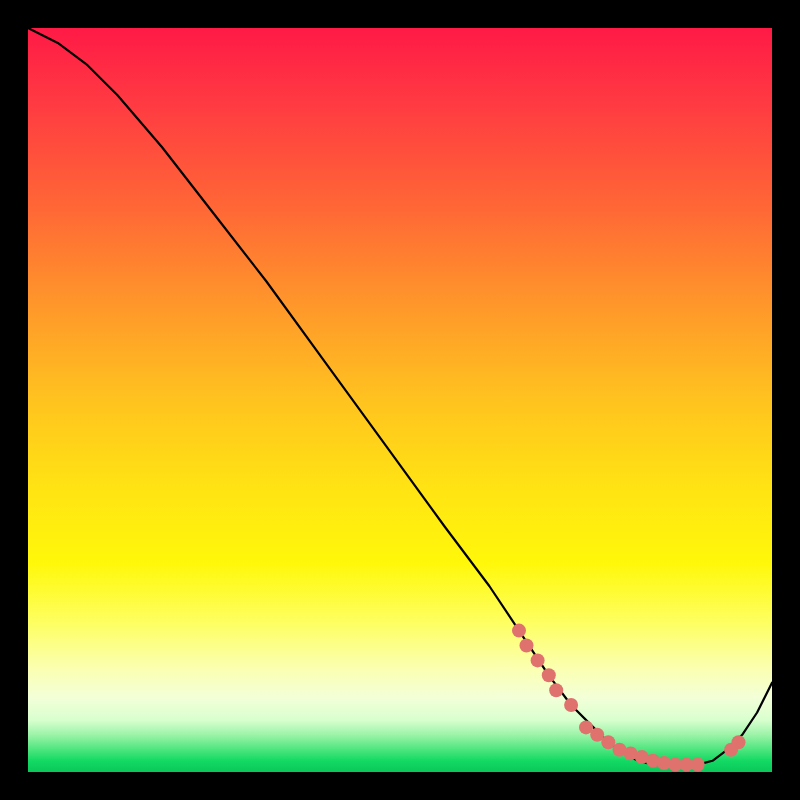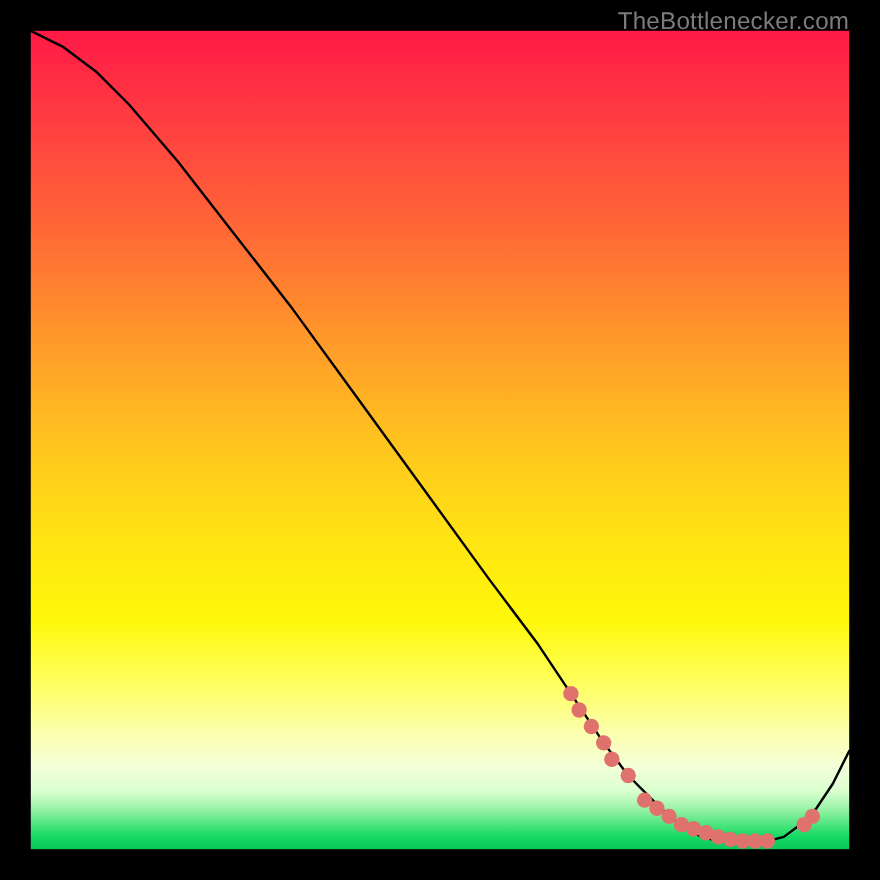--- a/index.html
+++ b/index.html
@@ -69,21 +69,20 @@
   }
   .dot {
     fill: #e0726e;
     stroke: none;
   }
 </style>
 </head>
 <body>
 
 <div class="frame">
-  <div class="watermark">TheBottlenecker.com</div>
 
   <div class="plot">
     <svg class="curve" viewBox="0 0 744 744">
       <path id="curve-path" class="line" d="M0.0 0.0 L29.8 14.9 L59.5 37.2 L89.3 67.0 L133.9 119.0 L186.0 186.0 L238.1 253.0 L297.6 334.8 L357.1 416.6 L416.6 498.5 L461.3 558.0 L491.0 602.6 L520.8 647.3 L543.1 677.0 L565.4 699.4 L580.3 714.2 L595.2 725.4 L610.1 732.8 L625.0 736.6 L639.8 736.6 L654.7 736.6 L669.6 736.6 L684.5 732.8 L699.4 721.7 L714.2 706.8 L729.1 684.5 L744.0 654.7"></path>
       <g id="dots">
           <circle cx="491.0" cy="602.6" r="7" class="dot" fill="#e0726e"></circle>
           <circle cx="498.5" cy="617.5" r="7" class="dot" fill="#e0726e"></circle>
           <circle cx="509.6" cy="632.4" r="7" class="dot" fill="#e0726e"></circle>
           <circle cx="520.8" cy="647.3" r="7" class="dot" fill="#e0726e"></circle>
           <circle cx="528.2" cy="662.2" r="7" class="dot" fill="#e0726e"></circle>

